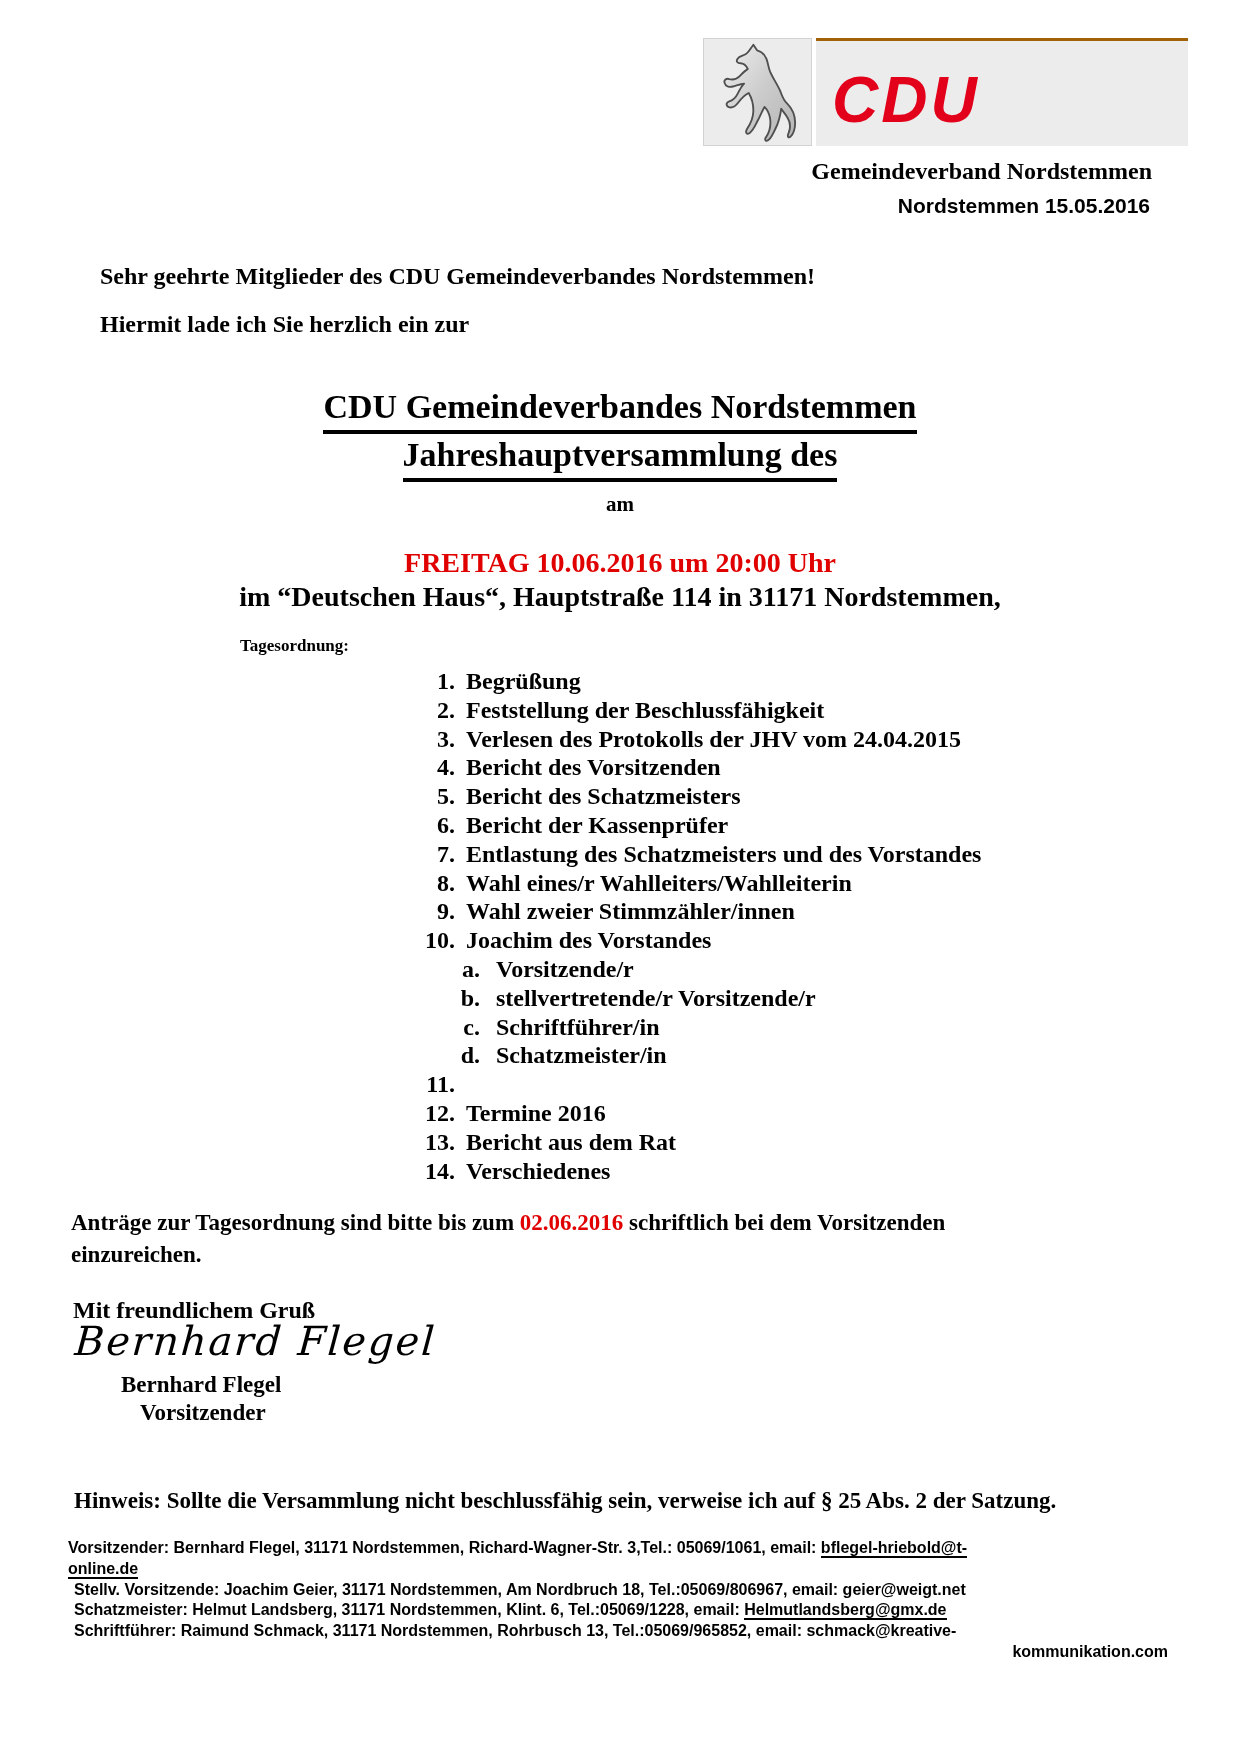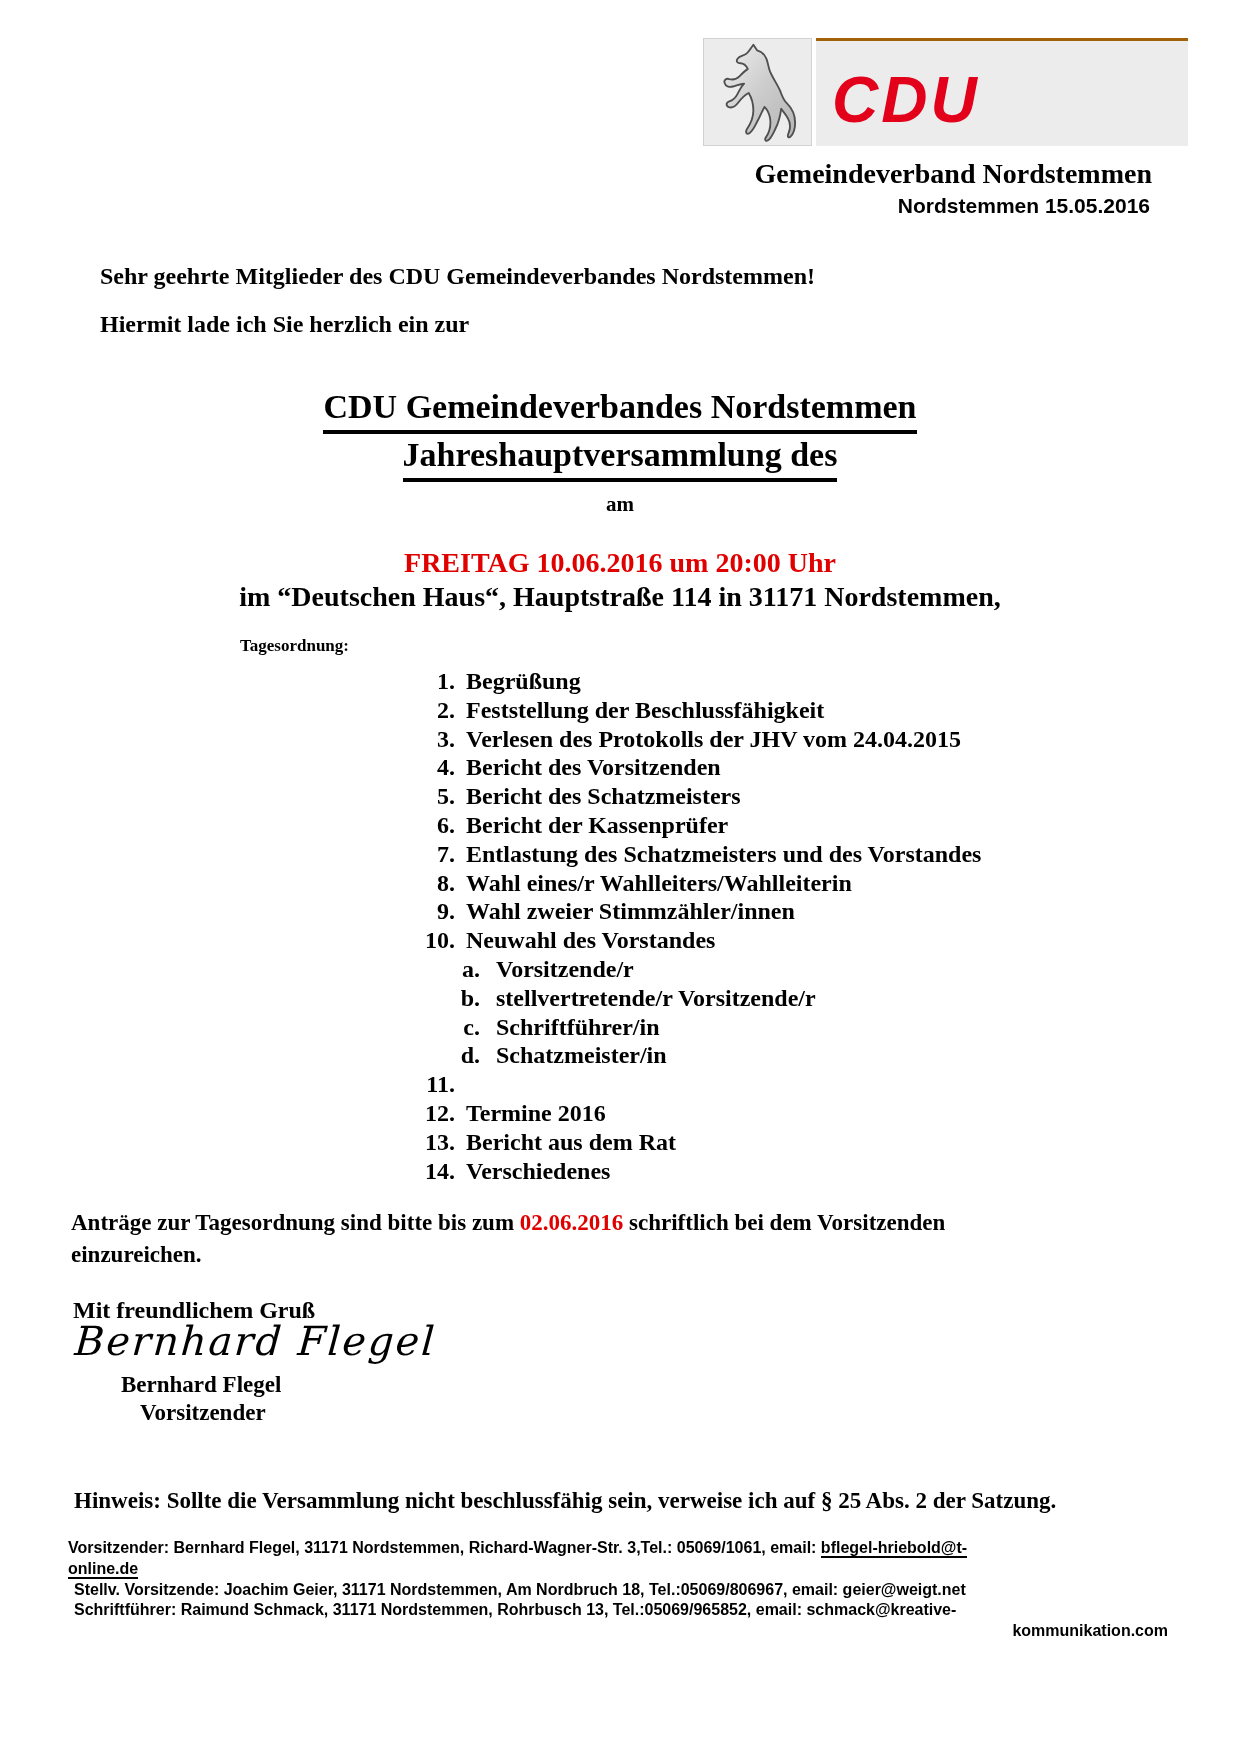--- a/index.html
+++ b/index.html
@@ -10,21 +10,21 @@
   .horse-box{position:absolute;left:703px;top:38px;width:109px;height:108px;
              background:#ececec;border:1px solid #d2d2d2;box-sizing:border-box;}
   .horse-box svg{display:block;margin:2px auto 0;}
   .cdu-box{position:absolute;left:816px;top:38px;width:372px;height:108px;
            background:#ececec;border-top:3px solid #a16207;box-sizing:border-box;}
   .cdu-text{font-family:"Liberation Sans",sans-serif;font-weight:bold;font-style:italic;
             font-size:64px;letter-spacing:3px;color:#e2001a;
             position:absolute;left:16px;top:22px;}
 
   
-  .org-line{position:absolute;right:88px;top:158px;font-size:28px;font-weight:bold;white-space:nowrap;}
+  .org-line{position:absolute;right:88px;top:158px;font-size:24px;font-weight:bold;white-space:nowrap;}
   .date-line{position:absolute;right:90px;top:194px;font-family:"Liberation Sans",sans-serif;
              font-size:21px;font-weight:bold;white-space:nowrap;}
   .red{color:#e00000;}
 
   .salutation{position:absolute;left:100px;top:263px;font-size:24px;font-weight:bold;white-space:nowrap;}
   .intro{position:absolute;left:100px;top:311px;font-size:24px;font-weight:bold;white-space:nowrap;}
 
   
   .centered{position:absolute;left:0;width:1240px;text-align:center;}
   .title-wrap{top:386px;}
@@ -146,21 +146,21 @@
       <div class="agenda-row">
       <span class="agenda-num">8.</span>
       <span class="agenda-text">Wahl eines/r Wahlleiters/Wahlleiterin</span>
     </div>
       <div class="agenda-row">
       <span class="agenda-num">9.</span>
       <span class="agenda-text">Wahl zweier Stimmzähler/innen</span>
     </div>
       <div class="agenda-row">
       <span class="agenda-num">10.</span>
-      <span class="agenda-text">Neuwahl des Vorstandes</span>
+      <span class="agenda-text">Joachim des Vorstandes</span>
     </div>
       <div class="agenda-row sub">
       <span class="agenda-num">a.</span>
       <span class="agenda-text">Vorsitzende/r</span>
     </div>
       <div class="agenda-row sub">
       <span class="agenda-num">b.</span>
       <span class="agenda-text">stellvertretende/r Vorsitzende/r</span>
     </div>
       <div class="agenda-row sub">
@@ -194,17 +194,18 @@
   <div class="signature">Bernhard Flegel</div>
   <div class="sig-name">Bernhard Flegel</div>
   <div class="sig-role">Vorsitzender</div>
 
   <div class="hinweis">Hinweis: Sollte die Versammlung nicht beschlussfähig sein, verweise ich auf § 25 Abs. 2 der Satzung.</div>
 
   <div class="footer">
     <div class="f-line"><span>Vorsitzender: Bernhard Flegel, 31171 Nordstemmen, Richard-Wagner-Str. 3,Tel.: 05069/1061, email: </span><span class="email-link">bflegel-hriebold@t-</span></div>
     <div class="f-line"><span class="email-link">online.de</span></div>
     <div class="f-line f-indent">Stellv. Vorsitzende: Joachim Geier, 31171 Nordstemmen, Am Nordbruch 18, Tel.:05069/806967, email: geier@weigt.net</div>
+    <div class="f-line f-indent"><span>Schatzmeister: Helmut Landsberg, 31171 Nordstemmen, Klint. 6, Tel.:05069/1228, email: </span><span class="email-link">Helmutlandsberg@gmx.de</span></div>
     <div class="f-line f-indent">Schriftführer: Raimund Schmack, 31171 Nordstemmen, Rohrbusch 13, Tel.:05069/965852, email: schmack@kreative-</div>
     <div class="f-line komm">kommunikation.com</div>
   </div>
 
 </div>
 
 </body></html>

